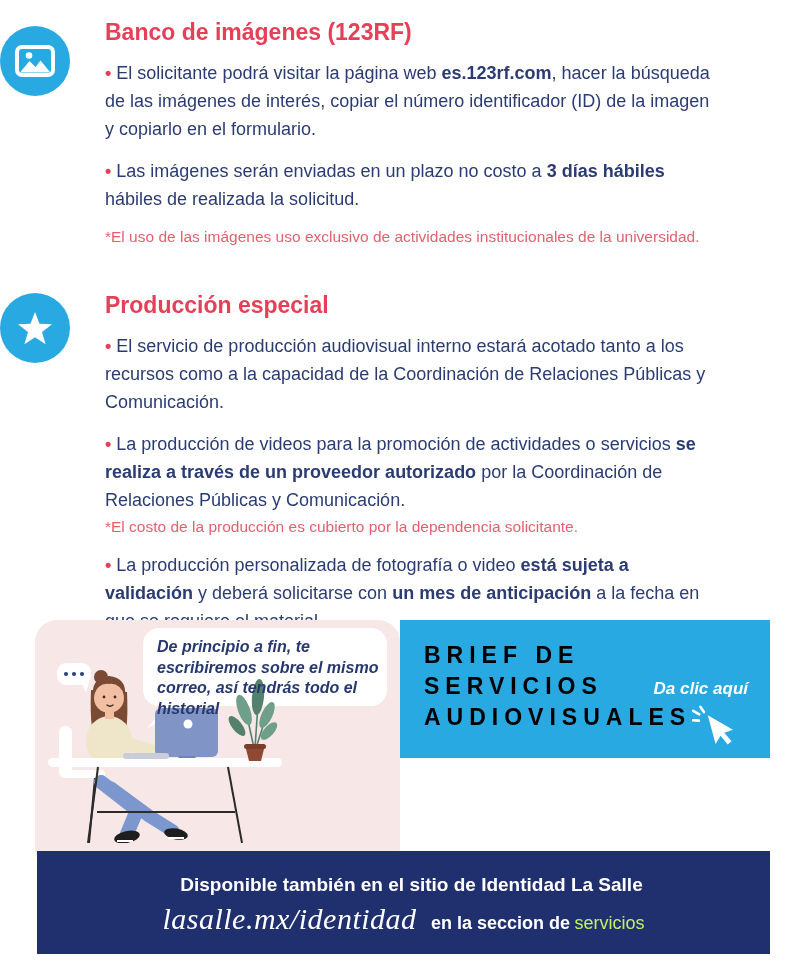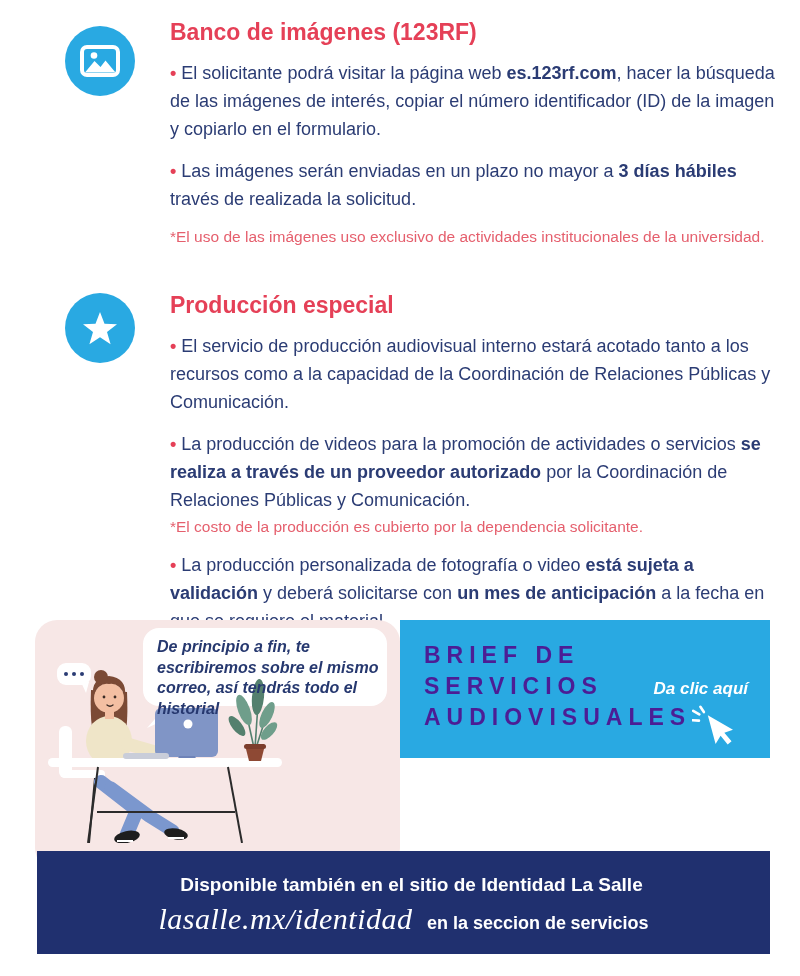--- a/index.html
+++ b/index.html
@@ -3,21 +3,21 @@
 <meta charset="utf-8">
 <style>
   * { margin:0; padding:0; box-sizing:border-box; }
   html,body { background:#e9e9e9; }
   .page {
     position:relative; width:800px; height:976px; background:#ffffff;
     overflow:hidden; margin:0 auto;
     font-family:"Liberation Sans", sans-serif;
   }
   
-  .info-section { display:flex; padding-left:65px; }
+  .info-section { display:flex; }
   .sec1 { padding-top:18px; }
   .sec2 { padding-top:44px; }
   .icon-col { width:70px; flex:0 0 70px; margin-right:35px; }
   .icon-circle {
     width:70px; height:70px; border-radius:50%;
     background:#29a9e2; display:flex; align-items:center; justify-content:center;
     margin-top:8px;
   }
   .sec2 .icon-circle { margin-top:2px; }
   .content { width:605px; }
@@ -38,40 +38,40 @@
   }
   .banner-right { width:370px; display:flex; flex-direction:column; }
   .banner-q {
     height:85px; background:#1b2a6a; color:#ffffff;
     font-family:"Liberation Serif", serif; font-size:25px; font-weight:700;
     display:flex; align-items:center; justify-content:center;
   }
   .banner-cta { position:relative; height:138px; background:#29a9e2; cursor:pointer; }
   .brief-title {
     position:absolute; left:24px; top:20px;
-    color:#4c1d95; font-size:23px; font-weight:800; letter-spacing:6px; line-height:31px;
+    color:#000000; font-size:23px; font-weight:800; letter-spacing:6px; line-height:31px;
   }
   .cta-label {
     position:absolute; right:22px; top:59px;
     color:#ffffff; font-size:17px; font-weight:700; font-style:italic;
   }
   .cursor-svg { position:absolute; right:26px; top:84px; }
   
   .footer {
     position:absolute; left:37px; top:851px; width:733px; height:103px;
     background:#20306f; color:#ffffff; text-align:center;
   }
   .f1 { margin-top:23px; font-size:19px; font-weight:700;padding-left:16px; }
   .f2 { margin-top:6px; }
   .furl {
     font-family:"Liberation Serif", serif; font-style:italic; font-weight:400;
     font-size:30px; letter-spacing:0.5px;
   }
   .fmid { font-size:18px; font-weight:700; margin-left:10px;text-align:center; }
-  .flink { font-size:18px; font-weight:700; color:#ffffff; cursor:pointer; }
+  .flink { font-size:18px; font-weight:400; color:#bef264; cursor:pointer; }
 </style>
 </head>
 <body>
 
 <div class="page">
 
   <div class="info-section sec1">
     <div class="icon-col">
       <div class="icon-circle">
         <svg width="70" height="70" viewBox="0 0 70 70">
@@ -83,21 +83,21 @@
     </div>
     <div class="content">
       <div class="heading">
         <span>Banco de imágenes</span>
         <span class="xbold">(123RF)</span>
       </div>
       <p class="para"><span class="bullet">•</span>
         <span>El solicitante podrá visitar la página web </span><b>es.123rf.com</b><span>, hacer la búsqueda de las imágenes de interés, copiar el número identificador (ID) de la imagen y copiarlo en el formulario.</span>
       </p>
       <p class="para"><span class="bullet">•</span>
-        <span>Las imágenes serán enviadas en un plazo no mayor a </span><b>3 días hábiles</b><span> través de realizada la solicitud.</span>
+        <span>Las imágenes serán enviadas en un plazo no costo a </span><b>3 días hábiles</b><span> hábiles de realizada la solicitud.</span>
       </p>
       <p class="note">*El uso de las imágenes uso exclusivo de actividades institucionales de la universidad.</p>
     </div>
   </div>
 
   <div class="info-section sec2">
     <div class="icon-col">
       <div class="icon-circle">
         <svg width="70" height="70" viewBox="0 0 70 70">
           <polygon fill="#ffffff" points="35,19 39.5,30.8 52,31.2 42,38.9 45.6,51.2 35,44.2 24.4,51.2 28,38.9 18,31.2 30.5,30.8"></polygon>

